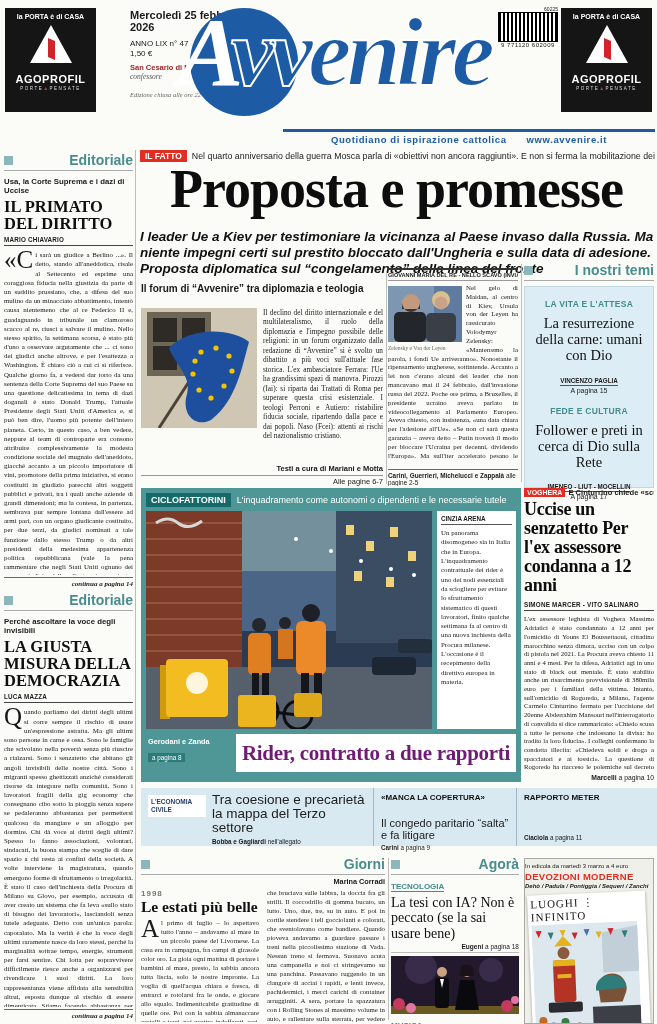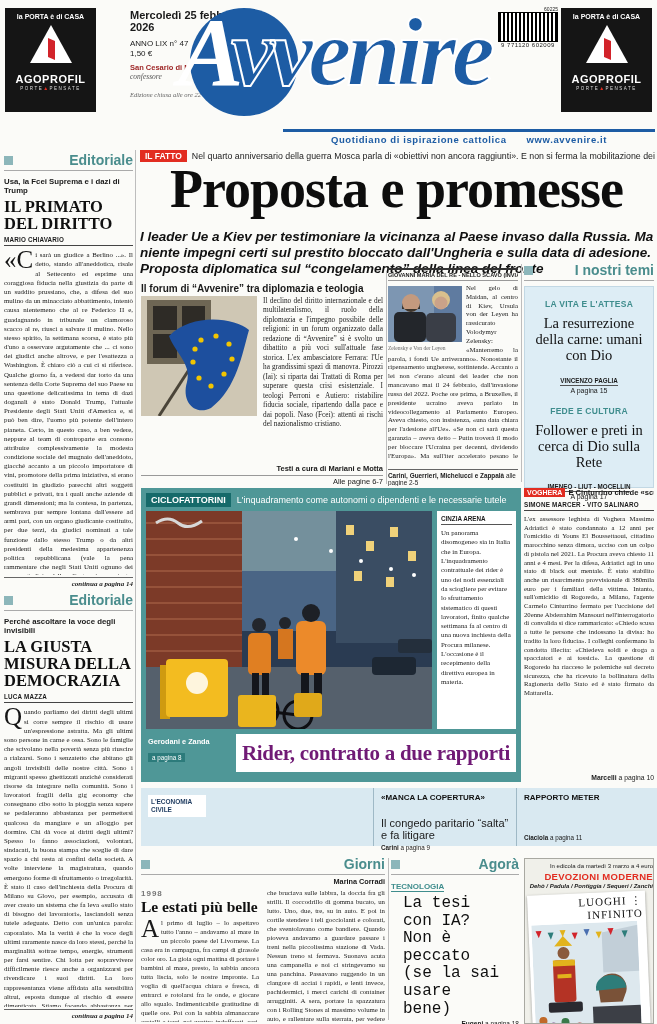--- a/index.html
+++ b/index.html
@@ -46,21 +46,21 @@
   .edit{position:absolute;left:4px;width:129px;display:flex;flex-direction:column;overflow:hidden;box-sizing:border-box;}
   .edit .over{font-size:7.8px;font-weight:bold;margin:6px 0 3px;}
   .edit h2{margin:0;font-family:"Liberation Serif",serif;font-size:16.5px;line-height:1.04;color:#101010;}
   .byline{font-size:6.3px;font-weight:bold;border-bottom:1px solid #444;padding:4px 0 2px;margin-bottom:4px;letter-spacing:.2px;}
   .ebody{flex:1;overflow:hidden;font-family:"Liberation Serif",serif;font-size:6.9px;line-height:1.33;text-align:justify;color:#151515;}
   .dc::first-letter{float:left;font-size:25px;line-height:20px;padding-right:2px;font-family:"Liberation Serif",serif;}
   .continua{border-top:1px solid #666;font-family:"Liberation Serif",serif;font-style:italic;font-weight:bold;
             font-size:7px;text-align:right;padding-top:2px;margin-top:2px;}
   
   .forum{position:absolute;left:141px;top:283px;width:242px;height:203px;display:flex;flex-direction:column;overflow:hidden;}
-  .forum .over{font-size:10px;font-weight:bold;margin-bottom:2px;}
+  .forum .over{font-size:10px;font-weight:bold;margin-bottom:14px;}
   .forum h2{margin:0 0 4px;font-family:"Liberation Serif",serif;font-size:19.5px;line-height:1.05;letter-spacing:-.3px;color:#0c0c0c;}
   .forum .row{display:flex;gap:6px;flex:1;overflow:hidden;}
   .forum .txt{flex:1;font-family:"Liberation Serif",serif;font-size:7.3px;line-height:1.3;text-align:justify;overflow:hidden;}
   .forum .cred{font-size:7.5px;font-weight:bold;text-align:right;margin-top:3px;}
   .forum .pages{font-size:7.5px;text-align:right;border-top:1px solid #999;margin-top:2px;padding-top:1px;}
   
   .fart{position:absolute;left:388px;top:268px;width:130px;height:218px;overflow:hidden;}
   .fart .by{font-size:5.6px;font-weight:bold;border-top:2px solid #333;border-bottom:1px solid #999;
             padding:2px 0;white-space:nowrap;overflow:hidden;margin-bottom:3px;}
   .fart .bd{font-family:"Liberation Serif",serif;font-size:6.8px;line-height:1.3;text-align:justify;height:178px;overflow:hidden;}
@@ -112,25 +112,25 @@
   
   .giorni{position:absolute;left:141px;top:856px;width:244px;height:166px;overflow:hidden;}
   .gby{font-size:7.3px;font-weight:bold;text-align:right;margin:2px 0 3px;}
   .gcols{display:flex;gap:8px;}
   .gcol{width:118px;overflow:hidden;}
   .gyear{font-size:8px;font-weight:bold;color:#777;letter-spacing:1px;}
   .gtitle{font-family:"Liberation Serif",serif;font-weight:bold;font-size:15.5px;line-height:1.05;margin:1px 0 4px;color:#101010;}
   .gbody{font-family:"Liberation Serif",serif;font-size:6.8px;line-height:1.32;text-align:justify;}
   .agora{position:absolute;left:391px;top:856px;width:128px;height:168px;overflow:hidden;}
   .acat{display:inline-block;color:#3f8d8d;font-weight:bold;font-size:8px;border-bottom:1px solid #3f8d8d;margin-top:5px;}
-  .atitle{font-family:Liberation Mono, monospace;font-size:16px;line-height:1.1;margin:2px 12px;color:#0f0f0f;}
+  .atitle{font-family:Liberation Serif, serif;font-size:14px;line-height:1.1;margin:2px 0;color:#0f0f0f;}
   .acred{font-size:6.5px;text-align:right;border-bottom:1px solid #bbb;padding-bottom:2px;}
   
   .promo{position:absolute;left:524px;top:858px;width:130px;height:166px;border:1px solid #a9a9a2;background:#f0f0ea;
-         text-align:right;box-sizing:border-box;padding-top:4px;overflow:hidden;}
+         text-align:left;box-sizing:border-box;padding-top:4px;overflow:hidden;}
   .promo .l1{font-size:6px;}
   .promo .pt{color:#e22d21;font-weight:bold;font-size:9.5px;letter-spacing:.3px;margin:2px 0 1px;}
   .promo .au{font-size:6px;font-weight:bold;font-style:italic;}
   .promo .cover{width:112px;margin:4px auto 0;background:#fff;box-shadow:0 1px 3px rgba(0,0,0,.4);
                 transform:rotate(-2.5deg);padding:3px 3px 0;}
   .promo .cmast{font-family:"Liberation Serif",serif;font-size:11px;letter-spacing:1px;color:#111;}
   .vr{position:absolute;width:1px;background:#bdbdbd;}
 </style>
 </head>
 <body>
@@ -189,21 +189,21 @@
   <div class="vr" style="left:135px;top:150px;height:872px"></div>
   <div class="vr" style="left:386px;top:272px;height:212px"></div>
   <div class="vr" style="left:521px;top:264px;height:218px"></div>
   <div class="vr" style="left:388px;top:858px;height:162px"></div>
 
   <section class="edit" style="top:152px;height:436px">
     <div class="shead">
       <span class="sq"></span>
       <span class="lbl">Editoriale</span>
     </div>
-    <div class="over">Usa, la Fcei Suprema e i dazi di Trump</div>
+    <div class="over">Usa, la Corte Suprema e i dazi di Uccise</div>
     <h2>IL PRIMATO DEL DIRITTO</h2>
     <div class="byline">MARIO CHIAVARIO</div>
     <div class="ebody dc">«Ci sarà un giudice a Berlino ...». Il detto, stando all'aneddotica, risale al Settecento ed esprime una coraggiosa fiducia nella giustizia da parte di un suddito prussiano, che, a difesa del suo mulino da un minacciato abbattimento, intentò causa nientemeno che al re Federico II e, guadagnando in tribunale un clamoroso scacco al re, riuscì a salvare il mulino. Nello stesso spirito, la settimana scorsa, è stato più d'uno a osservare argutamente che ... ci sono dei giudici anche altrove, e per l'esattezza a Washington. È chiaro ciò a cui ci si riferisce. Qualche giorno fa, a vedersi dar torto da una sentenza della Corte Suprema del suo Paese su una questione delicatissima in tema di dazi doganali è stato Donald Trump, l'attuale Presidente degli Stati Uniti d'America e, si può ben dire, l'uomo più potente dell'intero pianeta. Certo, in questo caso, a ben vedere, neppure al team di controparte era consono attribuire complessivamente la modesta condizione sociale del mugnaio dell'aneddoto, giacché accanto a un piccolo importatore di vini, promotore della prima iniziativa, si erano costituiti in giudizio parecchi altri soggetti pubblici e privati, tra i quali anche aziende di grandi dimensioni; ma la contesa, in partenza, sembrava pur sempre lontana dall'essere ad armi pari, con un organo giudicante costituito, per due terzi, da giudici nominati a tale funzione dallo stesso Trump o da altri presidenti della medesima appartenenza politica repubblicana (vale la pena rammentare che negli Stati Uniti ognuno dei nove giudici della Corte è nominato, tendenzialmente a vita, dal Presidente della Federazione che sia in carica allorché uno dei membri del consesso debba essere sostituito per morte o dimissioni).</div>
     <div class="continua">continua a pagina 14</div>
   </section>
 
   <section class="edit" style="top:592px;height:428px">
     <div class="shead">
       <span class="sq"></span>
       <span class="lbl">Editoriale</span>
@@ -356,28 +356,33 @@
         <div>Rider, contratto a due rapporti</div>
       </div>
     </div>
   </section>
 
   <section class="vog">
     <div class="krow">
       <span class="badge">VOGHERA</span>
       <span class="ktxt">E Cinturrino chiede «scusa»</span>
     </div>
+    <h2>Uccise un senzatetto Per l'ex assessore condanna a 12 anni</h2>
     <div class="byline">SIMONE MARCER - VITO SALINARO</div>
     <div class="bd">L'ex assessore leghista di Voghera Massimo Adriatici è stato condannato a 12 anni per l'omicidio di Youns El Boussettaoui, cittadino marocchino senza dimora, ucciso con un colpo di pistola nel 2021. La Procura aveva chiesto 11 anni e 4 mesi. Per la difesa, Adriatici agì in uno stato di black out mentale. È stato stabilito anche un risarcimento provvisionale di 380mila euro per i familiari della vittima. Intanto, sull'omicidio di Rogoredo, a Milano, l'agente Carmelo Cinturrino fermato per l'uccisione del 20enne Abderrahim Mansouri nell'interrogatorio di convalida si dice rammaricato: «Chiedo scusa a tutte le persone che indossano la divisa: ho tradito la loro fiducia». I colleghi confermano la condotta illecita: «Chiedeva soldi e droga a spacciatori e ai tossici». La questione di Rogoredo ha riacceso le polemiche sul decreto sicurezza, che ha ricevuto la bollinatura della Ragioneria dello Stato ed è stato firmato da Mattarella.</div>
     <div class="cred"><span class="bold">Marcelli</span><span> a pagina 10</span></div>
   </section>
 
   <section class="strip">
     <div class="c c1">
       <div class="ecolabel">L'ECONOMIA CIVILE</div>
+      <div style="display:flex;flex-direction:column;height:100%">
+        <div class="tt">Tra coesione e precarietà la mappa del Terzo settore</div>
+        <div class="cr"><span class="bold">Bobba e Gagliardi</span><span> nell'allegato</span></div>
+      </div>
     </div>
     <div class="div"></div>
     <div class="c" style="width:142px">
       <div class="hh">«MANCA LA COPERTURA»</div>
       <div class="tt2">Il congedo paritario “salta” e fa litigare</div>
       <div class="cr"><span class="bold">Carini</span><span> a pagina 9</span></div>
     </div>
     <div class="div"></div>
     <div class="c" style="flex:1">
       <div class="hh">RAPPORTO METER</div>

